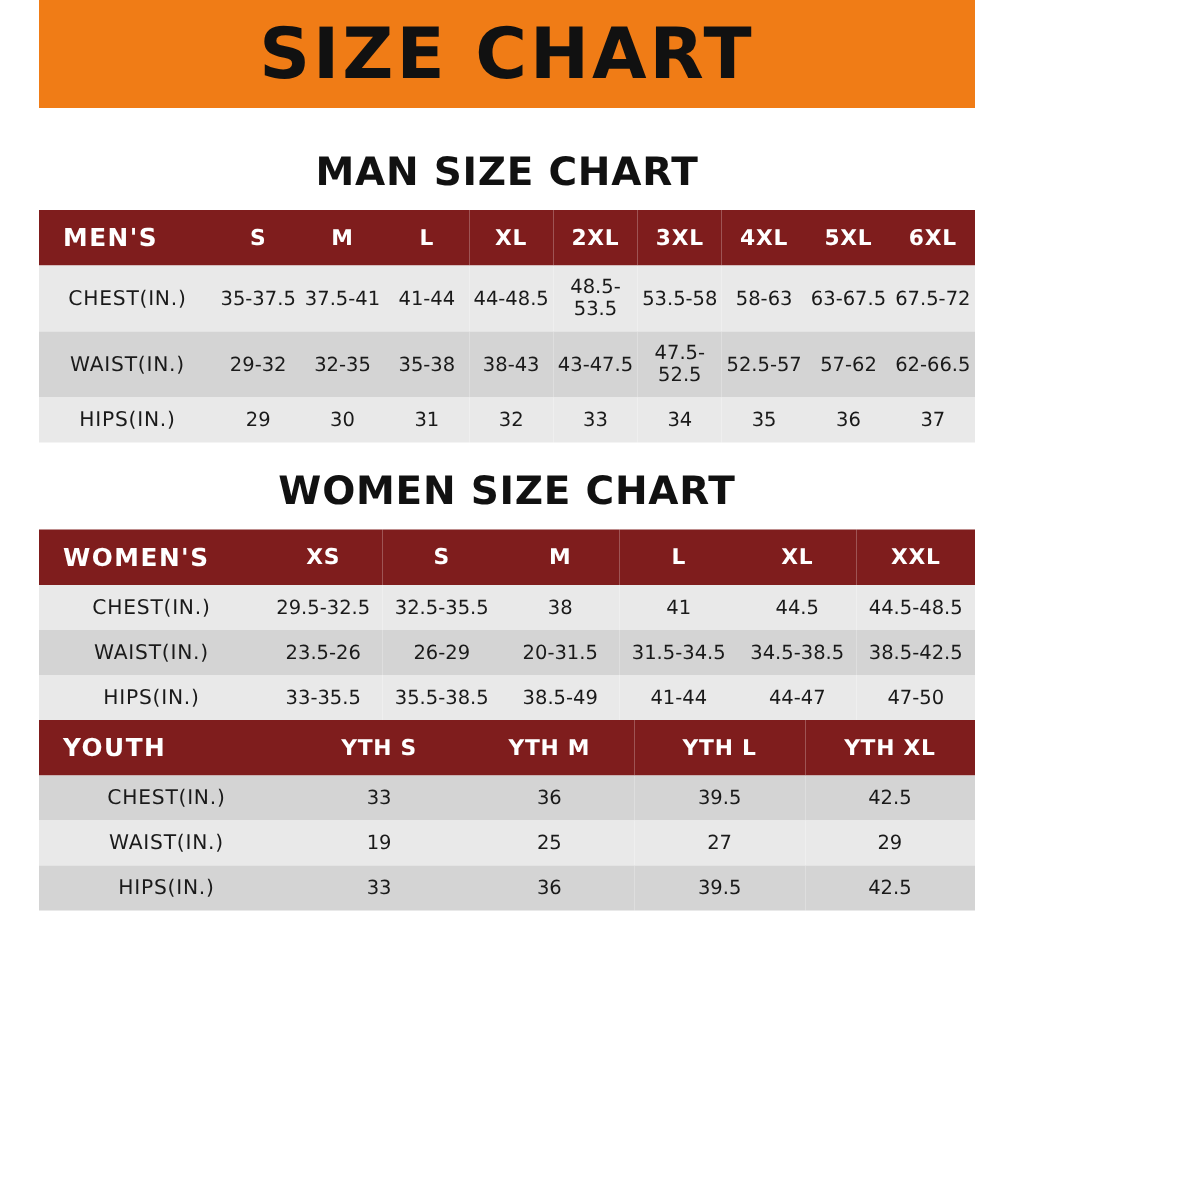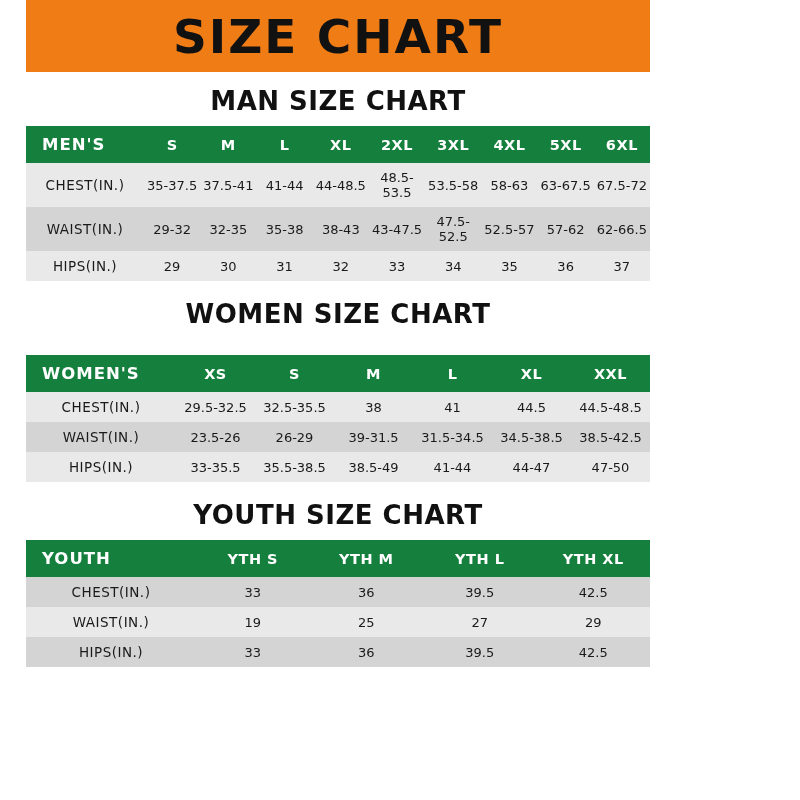--- a/index.html
+++ b/index.html
@@ -47,36 +47,36 @@
   }
 
   .section-title {
     text-align: center;
     font-family: "DejaVu Sans", sans-serif;
     font-weight: bold;
     font-size: 26px;
     color: #111;
     letter-spacing: 0.5px;
   }
-  .t1 { margin: 14px 0 10px; }
-  .t2 { margin: 18px 0 26px; }
+  .t1 { margin: 28px 0 10px; }
+  .t2 { margin: 18px 0 10px; }
   .t3 { margin: 18px 0 10px; }
 
   table.size {
     width: 100%;
     border-collapse: collapse;
     table-layout: fixed;
   }
   table.size td, table.size th {
     text-align: center;
     font-family: "DejaVu Sans", sans-serif;
   }
   
   table.size tr.head {
-    background: #15803d;
+    background: #7f1d1d;
     color: #ffffff;
   }
   table.size tr.head td {
     font-weight: bold;
     font-size: 14.5px;
     padding: 9px 2px;
     letter-spacing: 0.5px;
   }
   table.size tr.head td.rowlabel {
     text-align: left;
@@ -195,38 +195,37 @@
         <td>32.5-35.5</td>
         <td>38</td>
         <td>41</td>
         <td>44.5</td>
         <td>44.5-48.5</td>
       </tr>
       <tr class="r dark">
         <td class="rowlabel">WAIST(IN.)</td>
         <td>23.5-26</td>
         <td>26-29</td>
-        <td>39-31.5</td>
+        <td>20-31.5</td>
         <td>31.5-34.5</td>
         <td>34.5-38.5</td>
         <td>38.5-42.5</td>
       </tr>
       <tr class="r light">
         <td class="rowlabel">HIPS(IN.)</td>
         <td>33-35.5</td>
         <td>35.5-38.5</td>
         <td>38.5-49</td>
         <td>41-44</td>
         <td>44-47</td>
         <td>47-50</td>
       </tr>
     </tbody>
       </table>
 
-    <div class="section-title t3">YOUTH SIZE CHART</div>
     <table class="size youth">
       <tbody>
           <tr class="head">
         <td class="rowlabel">YOUTH</td>
         <td>YTH S</td>
         <td>YTH M</td>
         <td>YTH L</td>
         <td>YTH XL</td>
       </tr>
       <tr class="r dark">

